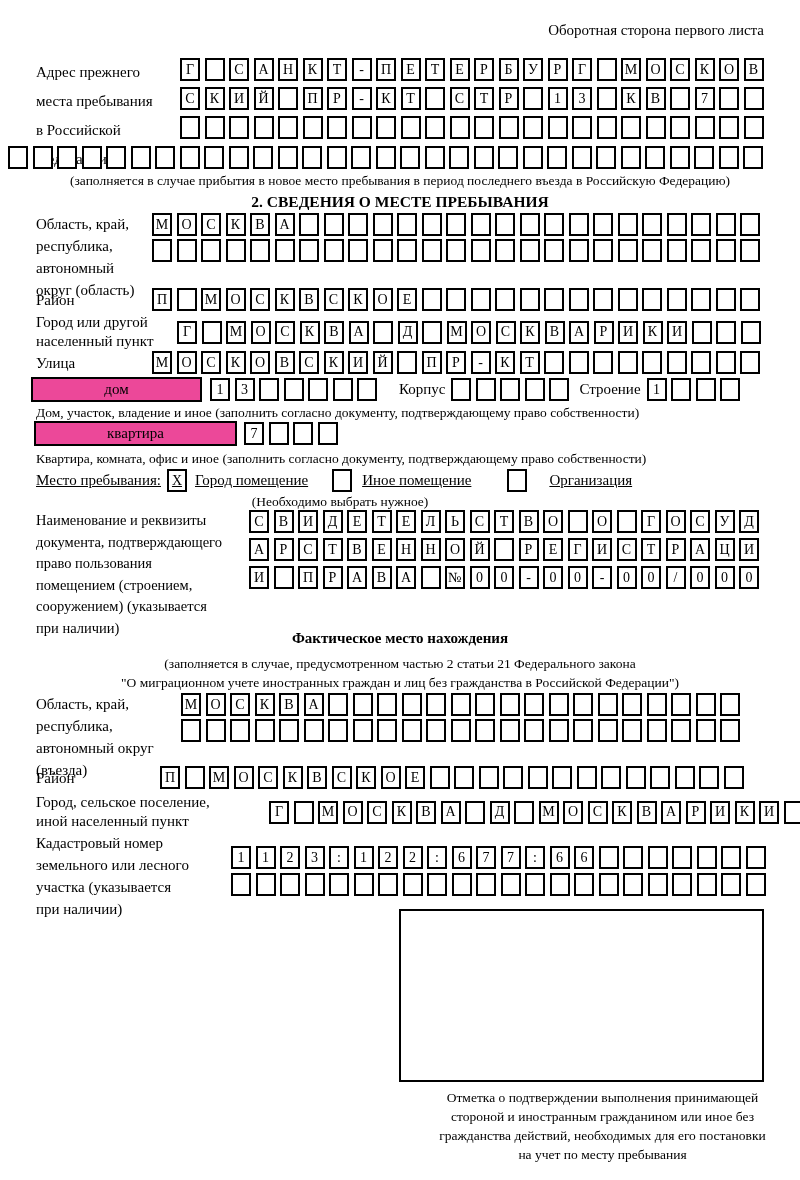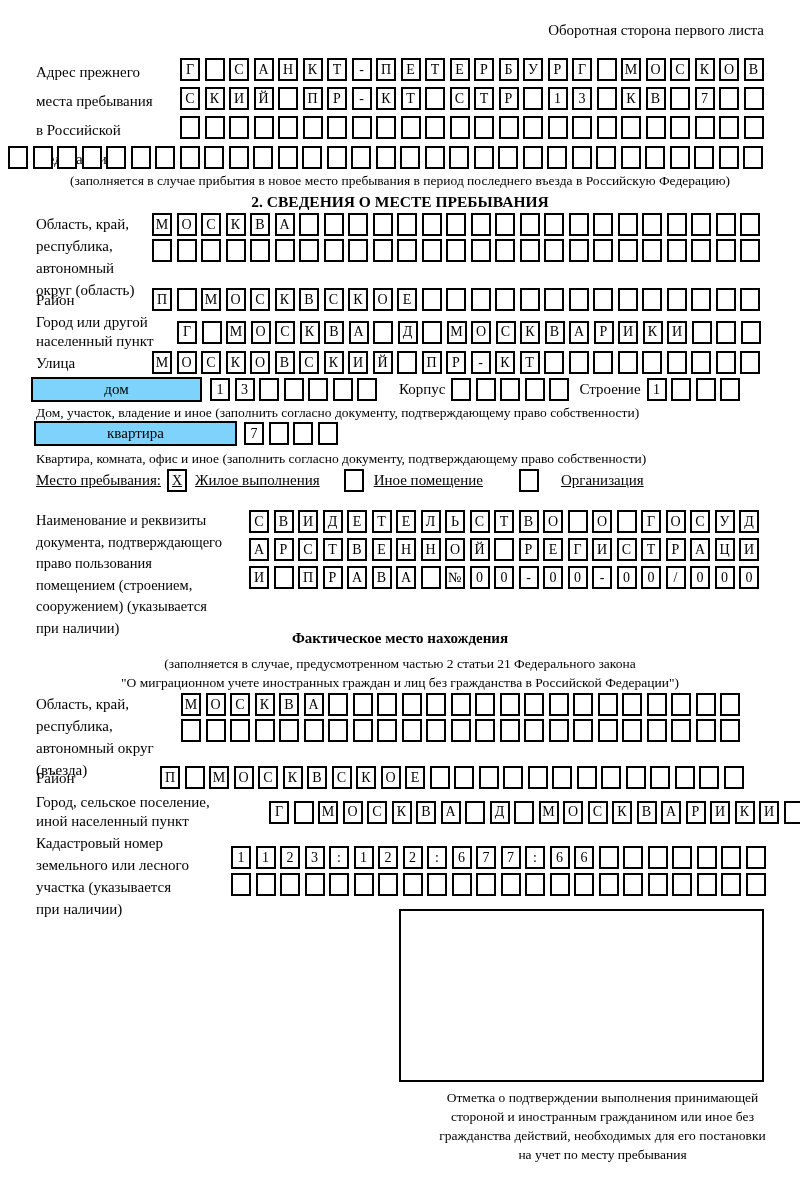--- a/index.html
+++ b/index.html
@@ -13,21 +13,21 @@
   .cell{
     box-sizing:border-box;width:20px;height:23px;border:2px solid #000;flex:0 0 auto;
     display:flex;align-items:center;justify-content:center;
     font-size:14px;line-height:1;background:#fff;
   }
   .cellcol{display:flex;flex-direction:column;}
   .rowflex{display:flex;align-items:flex-start;}
   .rowcenter{display:flex;align-items:center;}
   .bigbox{
     box-sizing:border-box;height:25px;border:2px solid #000;display:flex;
-    align-items:center;justify-content:center;font-size:15px;flex:0 0 auto;background:#7dd3fc;
+    align-items:center;justify-content:center;font-size:15px;flex:0 0 auto;background:#ec4899;
   }
   .note{font-size:13.5px;}
   .center{text-align:center;width:800px;left:0;}
   .bold{font-weight:bold;}
   .labelcol{flex:0 0 auto;line-height:22px;}
   .lh29{line-height:29px;}
   .lh21{line-height:21.5px;font-size:14.5px;}
   .inline-label{flex:0 0 auto;white-space:nowrap;}
 </style>
 </head>
@@ -362,26 +362,27 @@
         <div class="cell"></div>
         <div class="cell"></div>
         <div class="cell"></div>
       </div>
   </div>
   <div class="abs note" style="top:451px;left:36px;">Квартира, комната, офис и иное (заполнить согласно документу, подтверждающему право собственности)</div>
 
   <div class="abs rowcenter" style="top:469px;left:36px;text-decoration:underline;">
     <span class="inline-label">Место пребывания:</span>
     <span class="cell" style="margin-left:6px;">X</span>
-    <span class="inline-label" style="margin-left:8px;">Жилое выполнения</span>
+    <span class="inline-label" style="margin-left:8px;">Город помещение</span>
     <span class="cell" style="margin-left:24px;"></span>
     <span class="inline-label" style="margin-left:10px;">Иное помещение</span>
     <span class="cell" style="margin-left:36px;"></span>
     <span class="inline-label" style="margin-left:22px;">Организация</span>
   </div>
+  <div class="abs note" style="top:494px;left:0;width:680px;text-align:center;">(Необходимо выбрать нужное)</div>
 
   <div class="abs rowflex" style="top:510px;left:36px;">
     <div class="labelcol lh21" style="width:213px;">
       <span class="lbl-line">Наименование и реквизиты</span>
       <span class="lbl-line">документа, подтверждающего</span>
       <span class="lbl-line">право пользования</span>
       <span class="lbl-line">помещением (строением,</span>
       <span class="lbl-line">сооружением) (указывается</span>
       <span class="lbl-line">при наличии)</span>
     </div>

